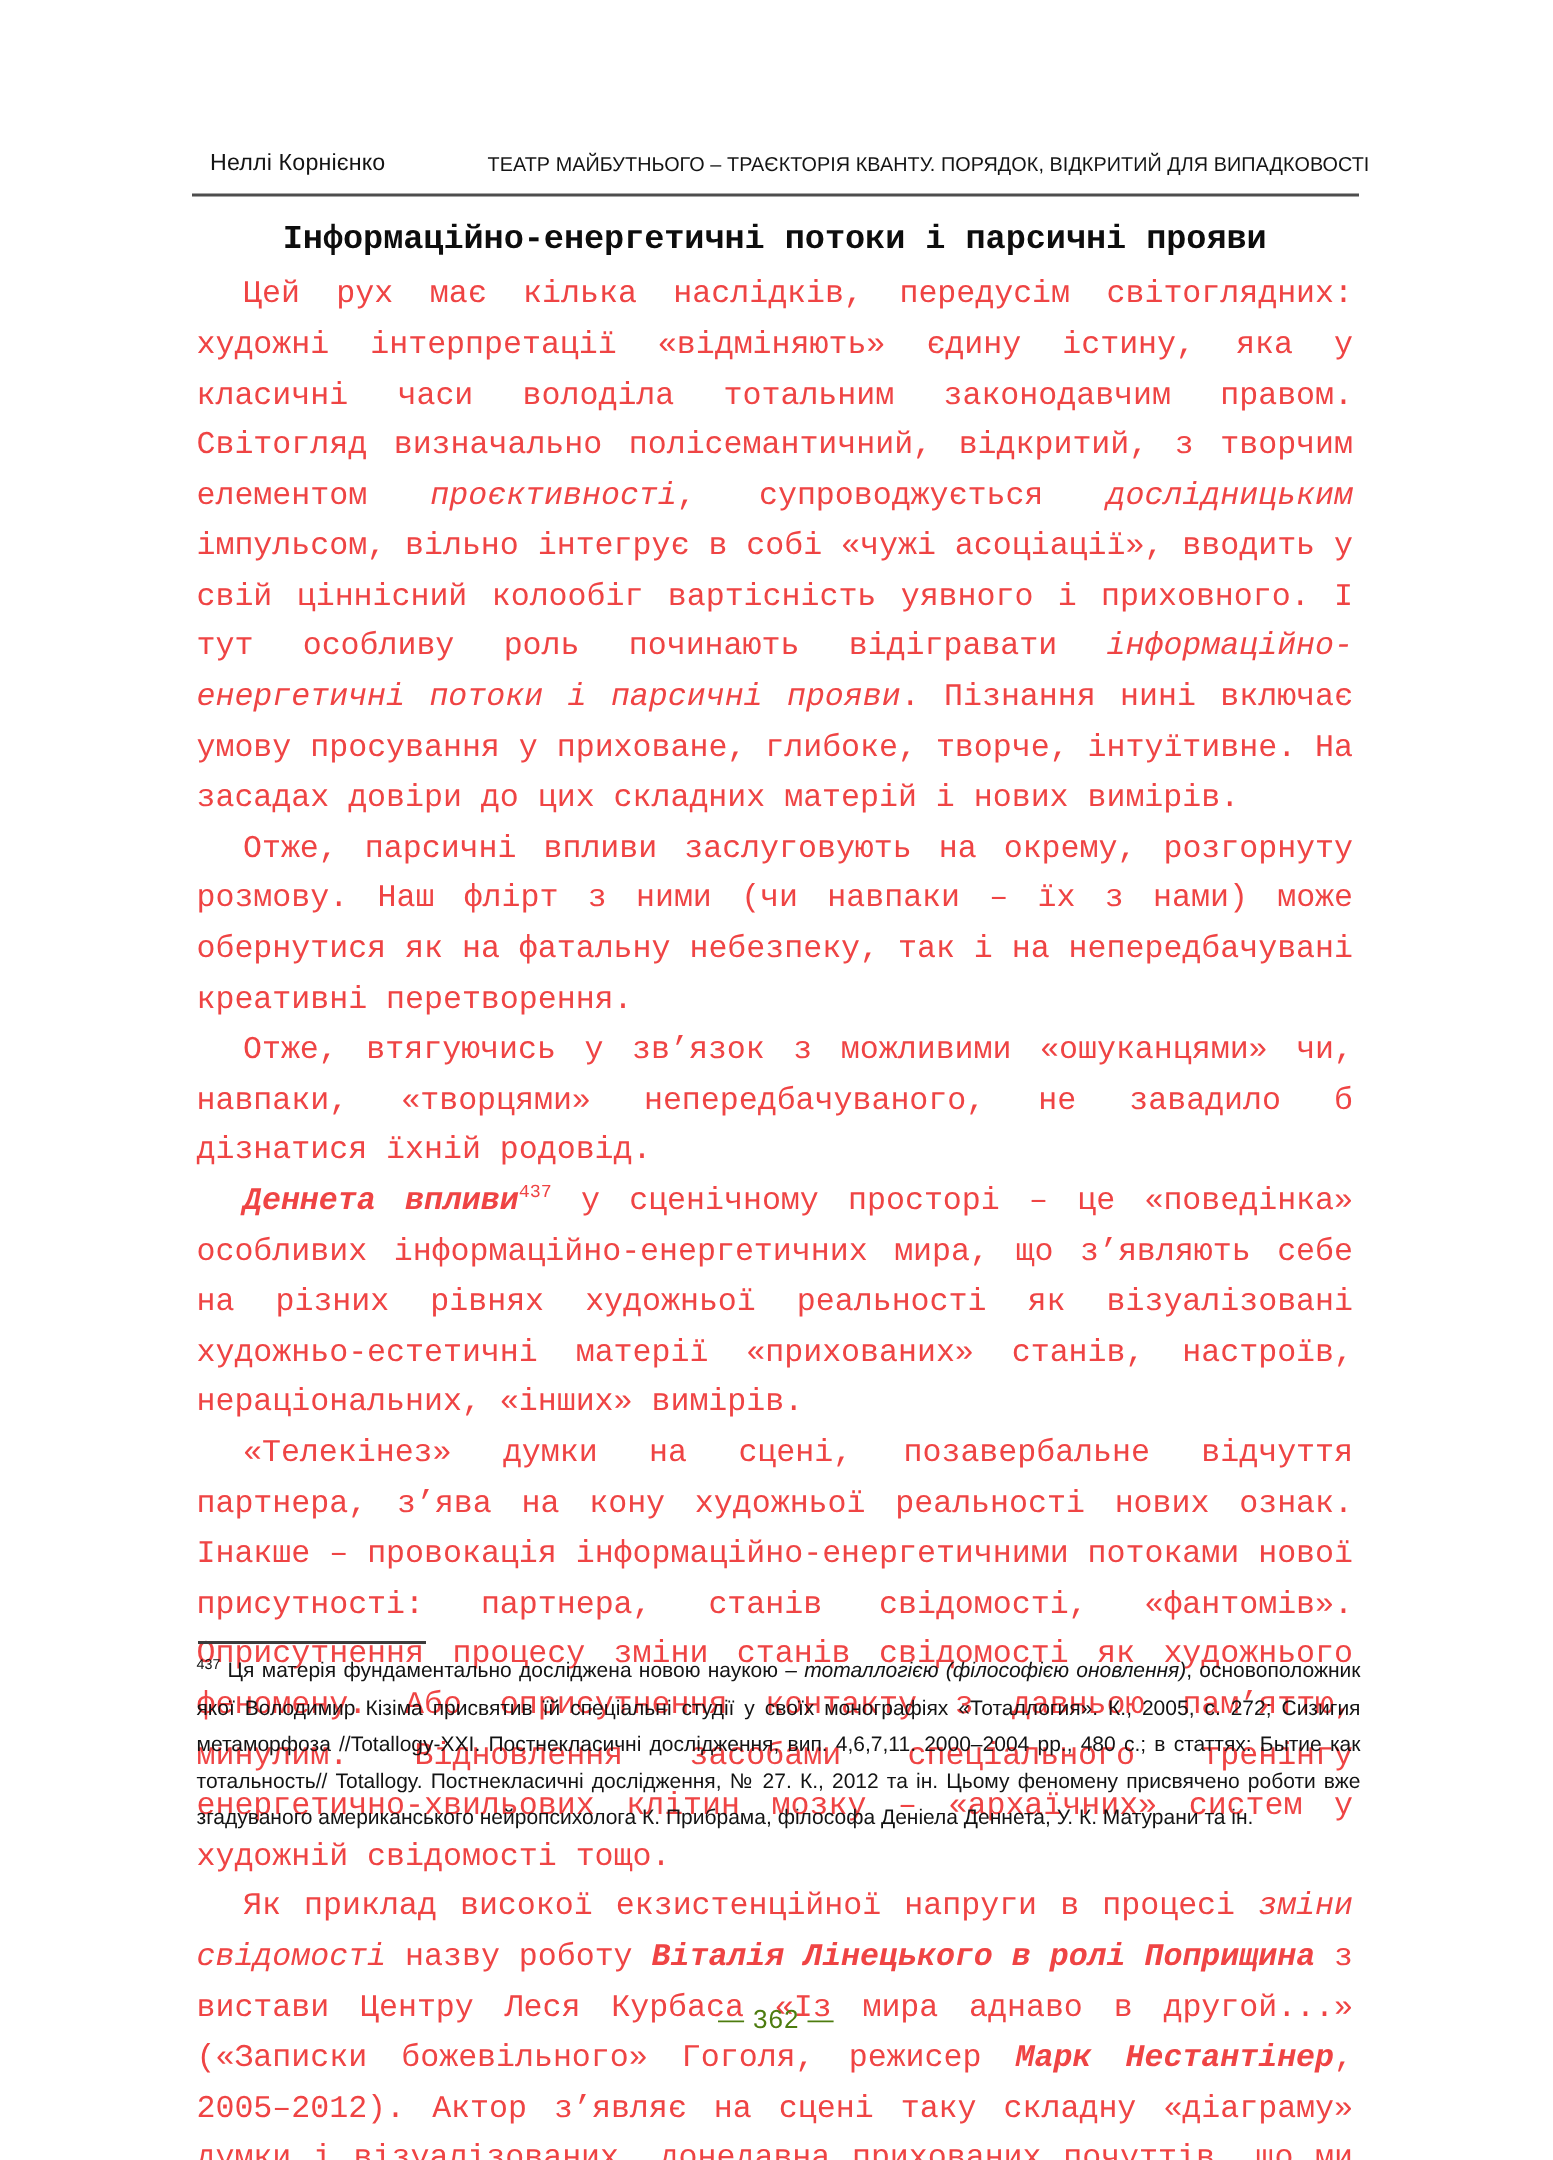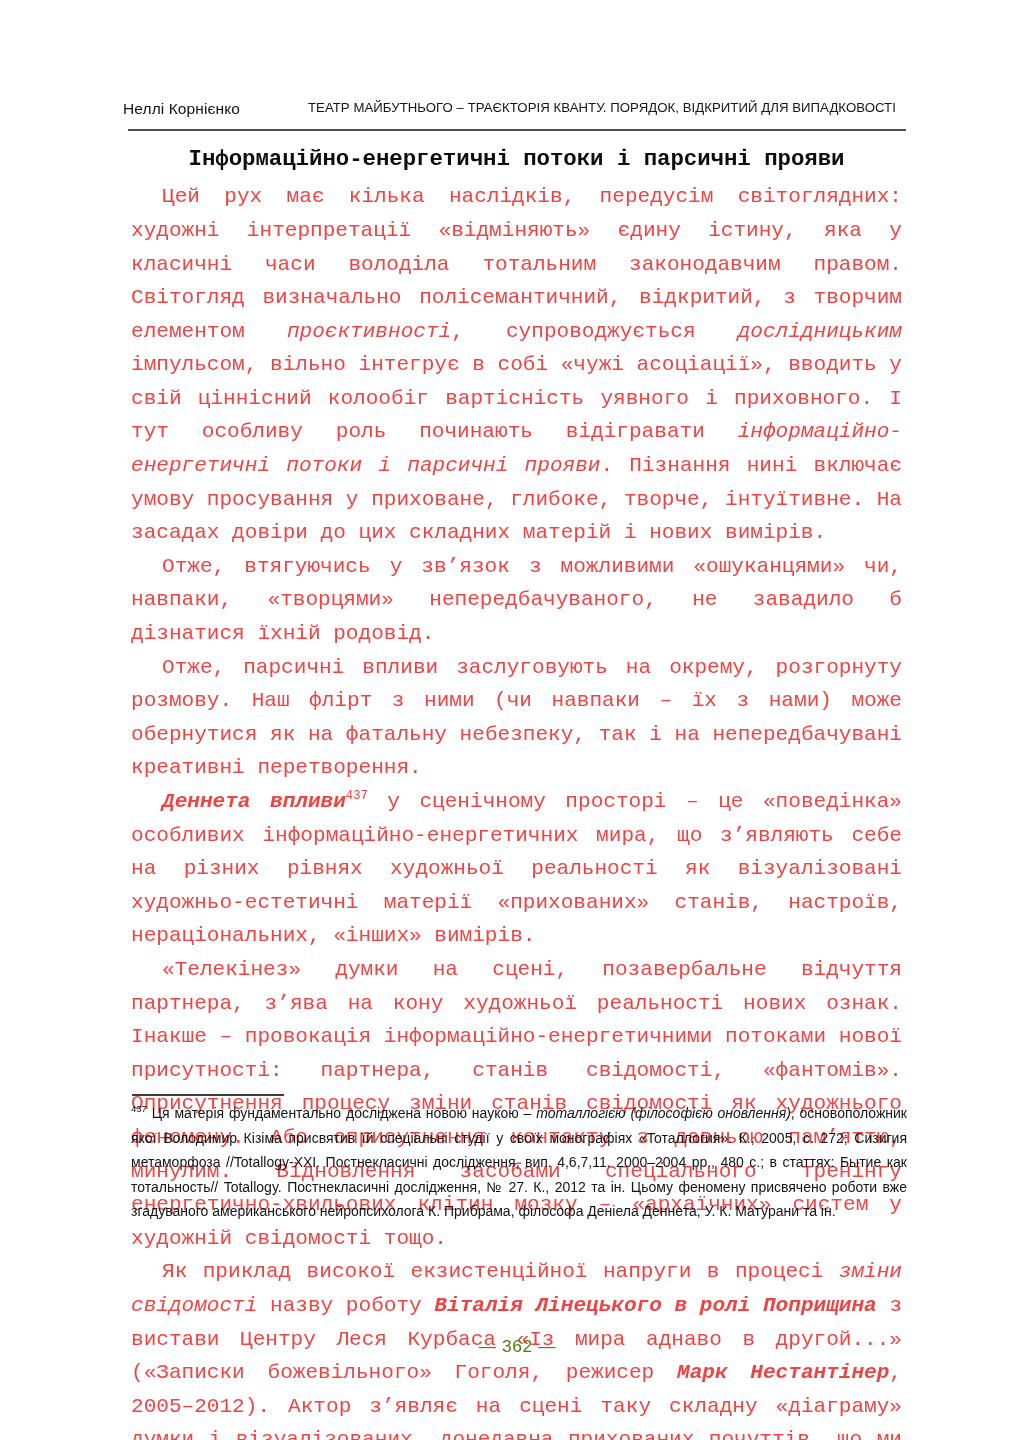--- a/index.html
+++ b/index.html
@@ -19,25 +19,25 @@
     height: 1440px;
     margin: 0 auto;
     background: #ffffff;
     box-sizing: border-box;
     overflow: hidden;
   }
 
   
   .running-head {
     position: absolute;
-    left: 123px;
+    left: 140px;
     top: 100px;
     width: 778px;
     display: flex;
-    align-items: flex-start;
+    align-items: center;
     justify-content: flex-start;
     font-family: "Liberation Sans", "DejaVu Sans", sans-serif;
   }
   .rh-author {
     font-size: 15.5px;
     letter-spacing: 0.1px;
     white-space: nowrap;
     color: #141414;
   }
   .rh-title {
@@ -149,22 +149,22 @@
   <div class="running-head">
     <span class="rh-author">Неллі Корнієнко</span>
     <span class="rh-title">ТЕАТР МАЙБУТНЬОГО – ТРАЄКТОРІЯ КВАНТУ. ПОРЯДОК, ВІДКРИТИЙ ДЛЯ ВИПАДКОВОСТІ</span>
   </div>
   <div class="head-rule"></div>
 
   <div class="col">
     <h1 class="section-title">Інформаційно-енергетичні потоки і парсичні прояви</h1>
     <div id="body-paragraphs">
         <p class="bodytext"><span>Цей рух має кілька наслідків, передусім світоглядних: художні інтерпретації «відміняють» єдину істину, яка у класичні часи володіла тотальним законодавчим правом. Світогляд визначально полісемантичний, відкритий, з творчим елементом </span><span class="it">проєктивності</span><span>, супроводжується </span><span class="it">дослідницьким</span><span> імпульсом, вільно інтегрує в собі «чужі асоціації», вводить у свій ціннісний колообіг вартісність уявного і приховного. І тут особливу роль починають відігравати </span><span class="it">інформаційно-енергетичні потоки і парсичні прояви</span><span>. Пізнання нині включає умову просування у приховане, глибоке, творче, інтуїтивне. На засадах довіри до цих складних матерій і нових вимірів.</span></p>
+        <p class="bodytext"><span>Отже, парсичні впливи заслуговують на окрему, розгорнуту розмову. Наш флірт з ними (чи навпаки – їх з нами) може обернутися як на фатальну небезпеку, так і на непередбачувані креативні перетворення.</span></p>
         <p class="bodytext"><span>Отже, втягуючись у зв’язок з можливими «ошуканцями» чи, навпаки, «творцями» непередбачуваного, не завадило б дізнатися їхній родовід.</span></p>
-        <p class="bodytext"><span>Отже, парсичні впливи заслуговують на окрему, розгорнуту розмову. Наш флірт з ними (чи навпаки – їх з нами) може обернутися як на фатальну небезпеку, так і на непередбачувані креативні перетворення.</span></p>
         <p class="bodytext"><span class="bi">Деннета впливи</span><sup class="fnref">437</sup><span> у сценічному просторі – це «поведінка» особливих інформаційно-енергетичних мира, що з’являють себе на різних рівнях художньої реальності як візуалізовані художньо-естетичні матерії «прихованих» станів, настроїв, нераціональних, «інших» вимірів.</span></p>
         <p class="bodytext"><span>«Телекінез» думки на сцені, позавербальне відчуття партнера, з’ява на кону художньої реальності нових ознак. Інакше – провокація інформаційно-енергетичними потоками нової присутності: партнера, станів свідомості, «фантомів». Оприсутнення процесу зміни станів свідомості як художнього феномену. Або оприсутнення контакту з давньою пам’яттю, минулим. Відновлення засобами спеціального тренінгу енергетично-хвильових клітин мозку – «архаїчних» систем у художній свідомості тощо.</span></p>
         <p class="bodytext"><span>Як приклад високої екзистенційної напруги в процесі </span><span class="it">зміни свідомості</span><span> назву роботу </span><span class="bi">Віталія Лінецького в ролі Поприщина</span><span> з вистави Центру Леся Курбаса «Із мира аднаво в другой...» («Записки божевільного» Гоголя, режисер </span><span class="bi">Марк Нестантінер</span><span>, 2005–2012). Актор з’являє на сцені таку складну «діаграму» думки і візуалізованих, донедавна прихованих почуттів, що ми відчуваємо свою присутність ледь не у </span><span class="it">позаантропоморфному</span><span> горизонті. Спіритуальні значення зумовлює тут межовий стан свідомості. В режимі реаль-</span></p>
       </div>
   </div>
 
   <div class="fn-rule"></div>
   <div class="footnotes" id="footnote-block">
       <p><span class="fn-num">437</span><span> Ця матерія фундаментально досліджена новою наукою – </span><span class="it">тоталлогією (філософією оновлення)</span><span>, основоположник якої Володимир Кізіма присвятив їй спеціальні студії у своїх монографіях «Тоталлогия». К., 2005, с. 272; Сизигия метаморфоза //Totallogy-XXI. Постнекласичні дослідження, вип. 4,6,7,11. 2000–2004 рр., 480 с.; в статтях: Бытие как тотальность// Totallogy. Постнекласичні дослідження, № 27. К., 2012 та ін. Цьому феномену присвячено роботи вже згадуваного американського нейропсихолога К. Прибрама, філософа Деніела Деннета, У. К. Матурани та ін.</span></p>
     </div>

